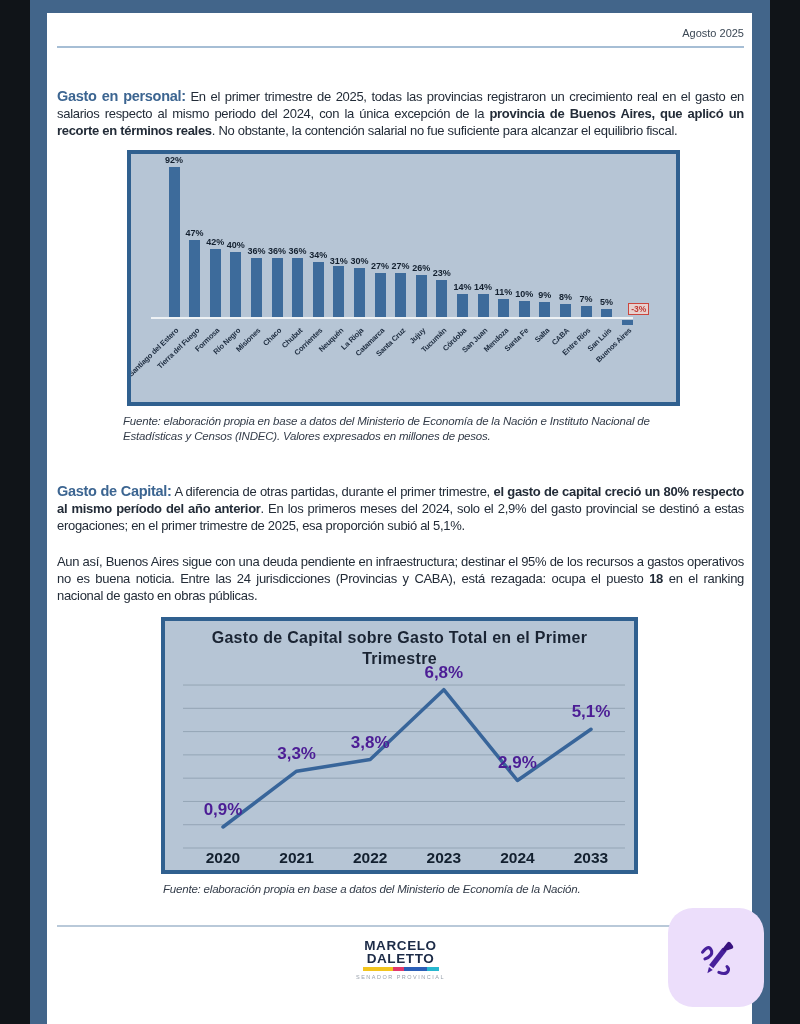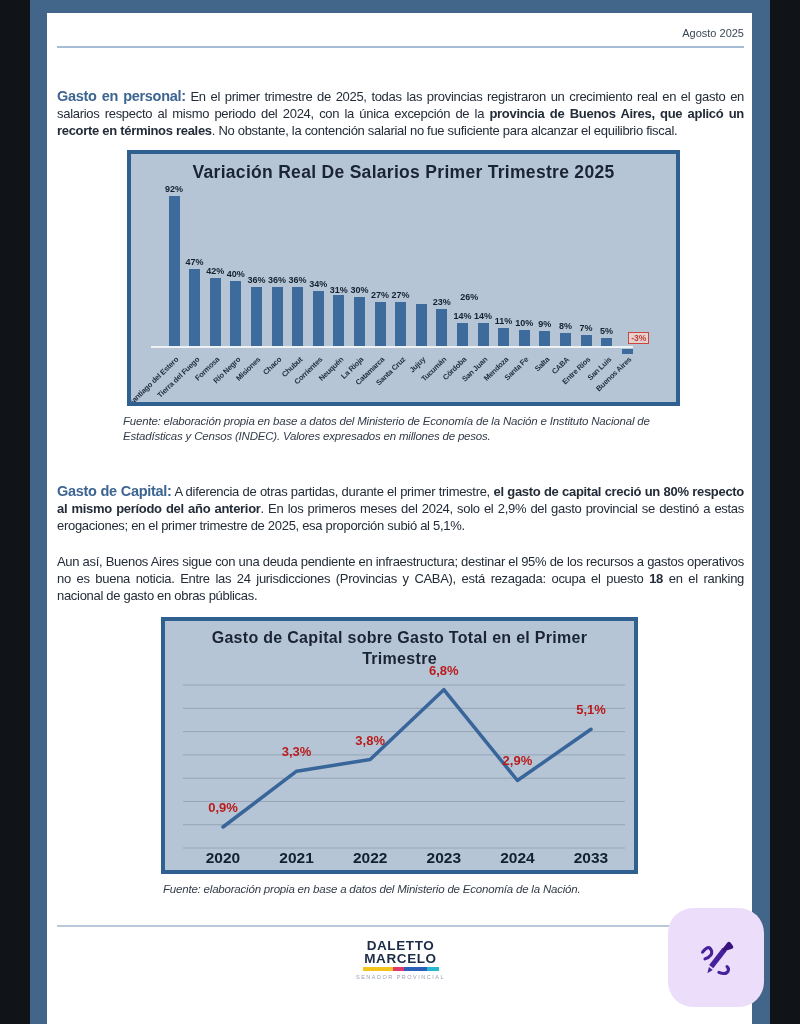--- a/index.html
+++ b/index.html
@@ -54,21 +54,21 @@
   .source2{margin:8px 0 0 106px;width:430px;}
   .chart2{width:477px;height:257px;margin:13px 0 0 104px;}
   .chart-title2{
     margin:6px auto 0;width:440px;text-align:center;font-size:16px;line-height:21px;
     font-weight:800;color:#1a2433;letter-spacing:0.3px;
   }
   #line-svg{position:absolute;left:4px;top:4px;}
   .grid{stroke:#94a5b5;stroke-width:1;}
   .dataline{fill:none;stroke-width:3.5;stroke-linejoin:round;stroke-linecap:round;}
   .pt-label{
-    position:absolute;width:60px;text-align:center;font-size:13px;font-weight:800;color:#b91c1c;
+    position:absolute;width:60px;text-align:center;font-size:17px;font-weight:800;color:#4c1d95;
   }
   .year-label{
     position:absolute;top:228px;width:74px;text-align:center;font-size:15.5px;font-weight:800;color:#13202f;
   }
   .footer-rule{margin-top:28px;background:#b9c9d9;}
   .logo{margin-top:12px;text-align:center;}
   .logo-name{
     font-size:13.5px;line-height:13px;font-weight:800;color:#1c2b47;letter-spacing:0.6px;
   }
   .logo-stripe{
@@ -86,21 +86,20 @@
 
 <div class="desk"></div>
 
 <div class="page">
   <div class="header-date">Agosto 2025</div>
   <div class="rule header-rule"></div>
 
   <p class="para p1"><b class="lead">Gasto en personal:</b><span> En el primer trimestre de 2025, todas las provincias registraron un crecimiento real en el gasto en salarios respecto al mismo periodo del 2024, con la única excepción de la </span><b>provincia de Buenos Aires, que aplicó un recorte en términos reales</b><span>. No obstante, la contención salarial no fue suficiente para alcanzar el equilibrio fiscal.</span></p>
 
   <div class="chart chart1">
-    <div class="chart-title">Variación Real De Salarios Primer Trimestre 2025</div>
     <div class="bar-plot" id="bar-plot">
         <div class="axis-line" style="top: 159px; left: 12px; width: 482px;"></div>
         <div class="bar" style="left: 29.5px; width: 11px; height: 150px; top: 9px; background: rgb(61, 107, 155);"></div>
         <div class="bar-val" style="left: 18px; top: -3px;">92%</div>
         <div class="bar-cat" style="left: -75px; top: 168px;">Santiago del Estero</div>
         <div class="bar" style="left: 50.1px; width: 11px; height: 77px; top: 82px; background: rgb(61, 107, 155);"></div>
         <div class="bar-val" style="left: 38.6px; top: 70px;">47%</div>
         <div class="bar-cat" style="left: -54.4px; top: 168px;">Tierra del Fuego</div>
         <div class="bar" style="left: 70.7px; width: 11px; height: 68px; top: 91px; background: rgb(61, 107, 155);"></div>
         <div class="bar-val" style="left: 59.2px; top: 79px;">42%</div>
@@ -126,21 +125,21 @@
         <div class="bar" style="left: 214.9px; width: 11px; height: 49px; top: 110px; background: rgb(61, 107, 155);"></div>
         <div class="bar-val" style="left: 203.4px; top: 98px;">30%</div>
         <div class="bar-cat" style="left: 110.4px; top: 168px;">La Rioja</div>
         <div class="bar" style="left: 235.5px; width: 11px; height: 44px; top: 115px; background: rgb(61, 107, 155);"></div>
         <div class="bar-val" style="left: 224px; top: 103px;">27%</div>
         <div class="bar-cat" style="left: 131px; top: 168px;">Catamarca</div>
         <div class="bar" style="left: 256.1px; width: 11px; height: 44px; top: 115px; background: rgb(61, 107, 155);"></div>
         <div class="bar-val" style="left: 244.6px; top: 103px;">27%</div>
         <div class="bar-cat" style="left: 151.6px; top: 168px;">Santa Cruz</div>
         <div class="bar" style="left: 276.7px; width: 11px; height: 42px; top: 117px; background: rgb(61, 107, 155);"></div>
-        <div class="bar-val" style="left: 265.2px; top: 105px; margin-left: 48px;">26%</div>
+        <div class="bar-val" style="left: 265.2px; top: 105px;">26%</div>
         <div class="bar-cat" style="left: 172.2px; top: 168px;">Jujuy</div>
         <div class="bar" style="left: 297.3px; width: 11px; height: 37px; top: 122px; background: rgb(61, 107, 155);"></div>
         <div class="bar-val" style="left: 285.8px; top: 110px;">23%</div>
         <div class="bar-cat" style="left: 192.8px; top: 168px;">Tucumán</div>
         <div class="bar" style="left: 317.9px; width: 11px; height: 23px; top: 136px; background: rgb(61, 107, 155);"></div>
         <div class="bar-val" style="left: 306.4px; top: 124px;">14%</div>
         <div class="bar-cat" style="left: 213.4px; top: 168px;">Córdoba</div>
         <div class="bar" style="left: 338.5px; width: 11px; height: 23px; top: 136px; background: rgb(61, 107, 155);"></div>
         <div class="bar-val" style="left: 327px; top: 124px;">14%</div>
         <div class="bar-cat" style="left: 234px; top: 168px;">San Juan</div>
@@ -201,22 +200,22 @@
         <div class="pt-label" style="left: 396px; top: 81.272px;">5,1%</div>
         <div class="year-label" style="left: 389px;">2033</div>
       </div>
   </div>
 
   <p class="source source2">Fuente: elaboración propia en base a datos del Ministerio de Economía de la Nación.</p>
 
   <div class="rule footer-rule"></div>
 
   <div class="logo">
+    <div class="logo-name">MARCELO</div>
     <div class="logo-name">DALETTO</div>
-    <div class="logo-name">MARCELO</div>
     <div class="logo-stripe"></div>
     <div class="logo-sub">SENADOR PROVINCIAL</div>
   </div>
 </div>
 
 <button class="edit-btn">
   <span>
     <svg width="46" height="46" viewBox="0 0 48 48" fill="none">
       <path d="M19 35 L33 17" stroke="#47209b" stroke-width="5.5" stroke-linecap="butt"></path>
       <path d="M33 17 L37.5 11.2 L40 14.5 Z" fill="#38117e" stroke="#38117e" stroke-width="4" stroke-linejoin="round"></path>

